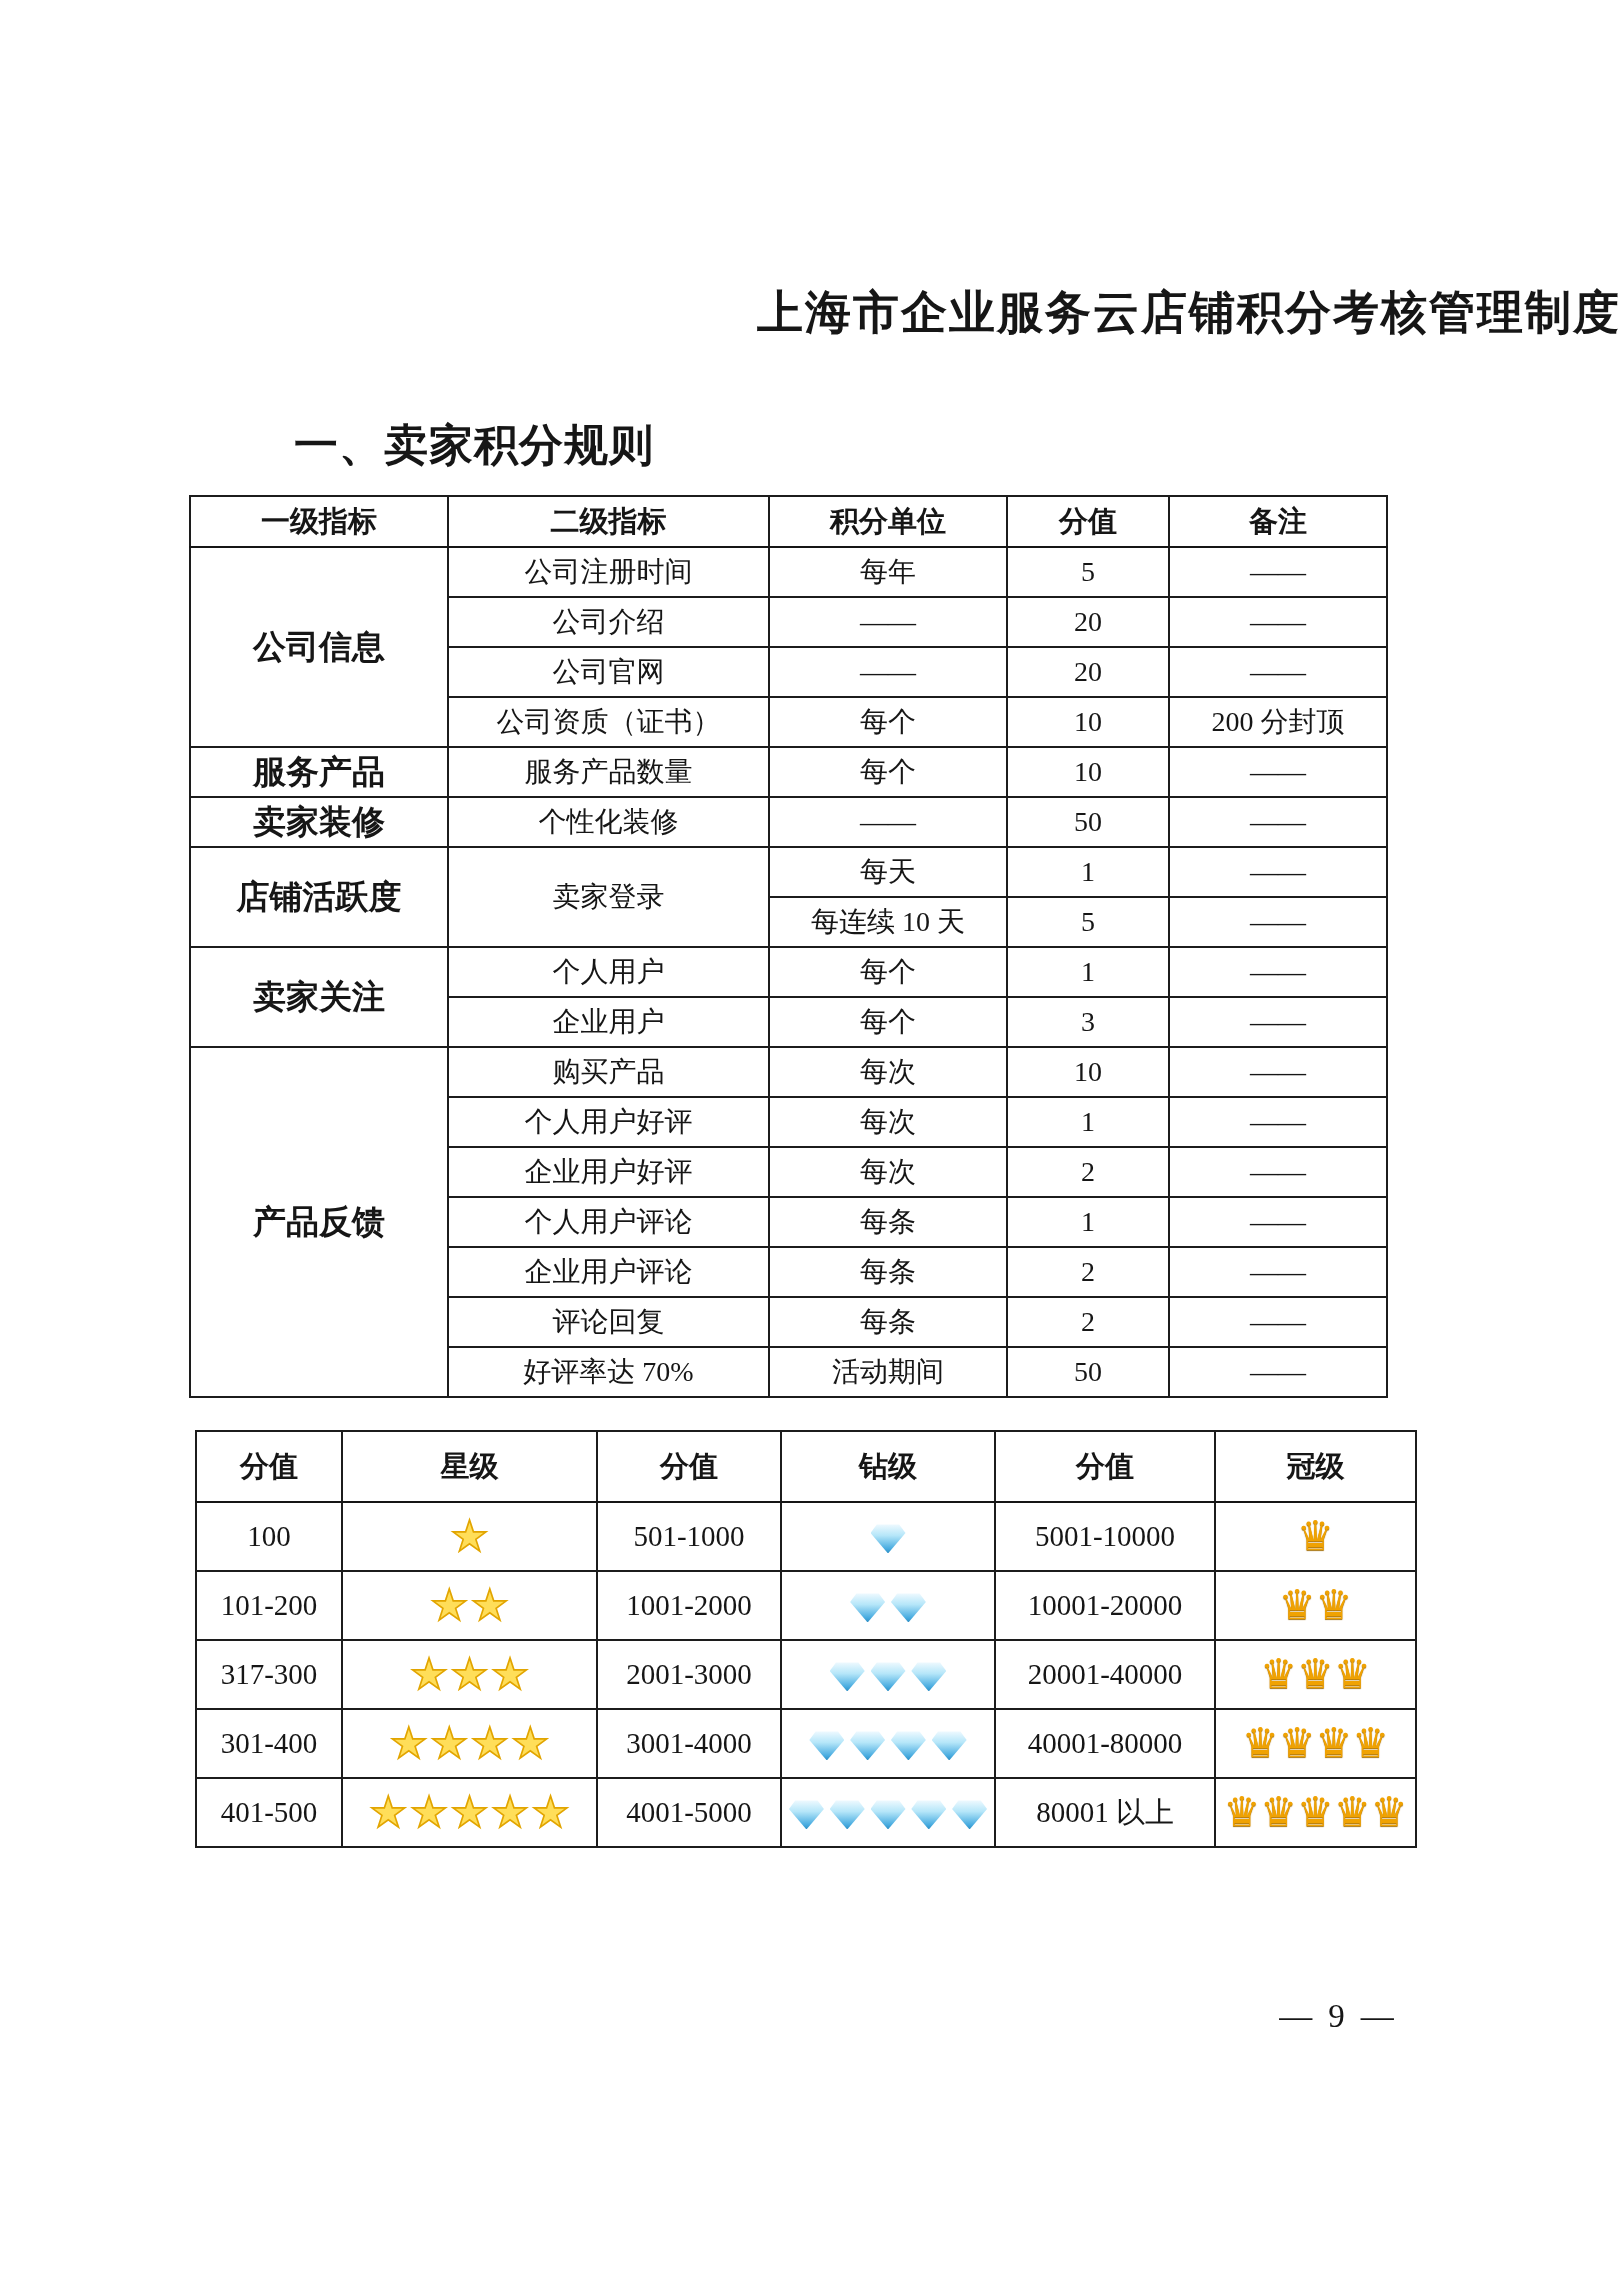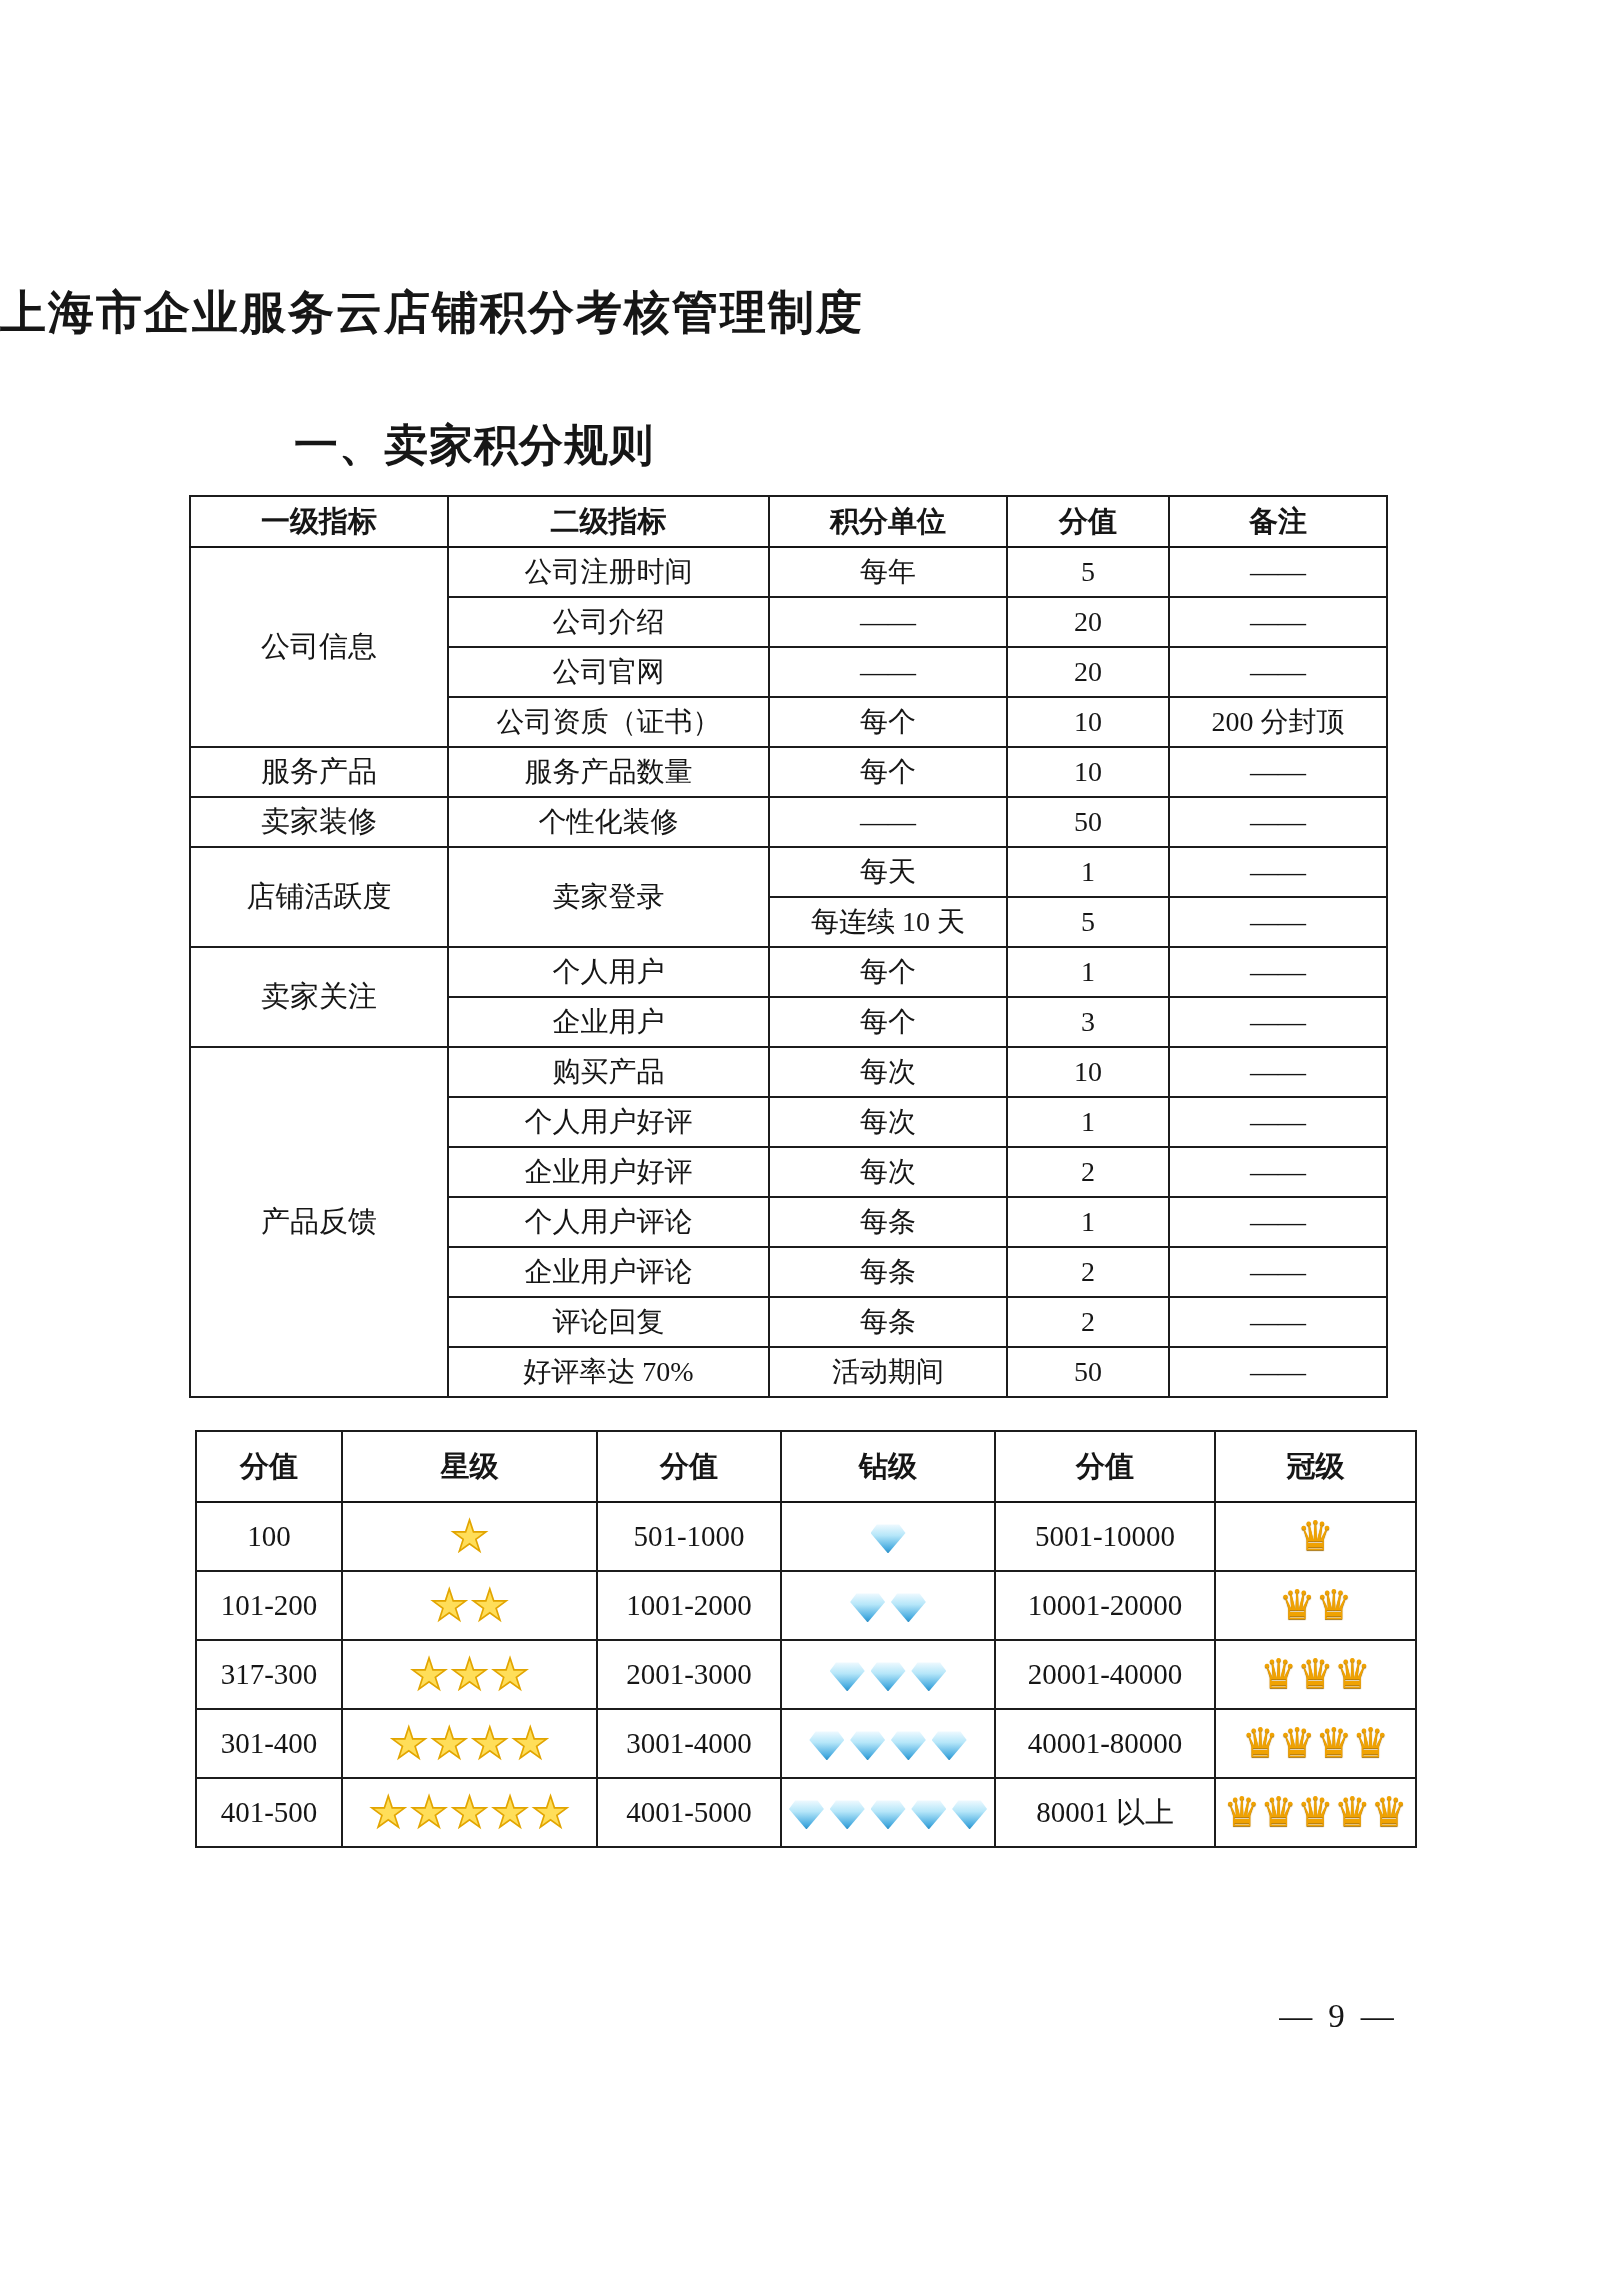--- a/index.html
+++ b/index.html
@@ -6,21 +6,21 @@
   .page{
     position:relative;
     width:1621px;height:2293px;
     background:#ffffff;
     font-family:"Liberation Serif", serif;
     color:#161616;
     overflow:hidden;
   }
   .doc-title{
     position:absolute;top:282px;left:0;width:1621px;
-    text-align:left;
+    text-align:right;
     font-family:"Liberation Serif", serif;
     font-weight:700;
     font-size:46px;
     letter-spacing:2px;
   }
   .sec-heading{
     position:absolute;left:294px;
     font-family:"Liberation Sans", sans-serif;
     font-weight:700;
     font-size:44px;
@@ -32,21 +32,21 @@
   table{border-collapse:collapse;table-layout:fixed;background:#fff;}
   .t1{position:absolute;top:495px;left:189px;width:1196px;border:2.9px solid #151515;}
   .t2{position:absolute;top:1430px;left:195px;width:1219px;border:2.9px solid #151515;}
   .t1 th,.t1 td,.t2 th,.t2 td{
     border:2px solid #1c1c1c;
     text-align:center;vertical-align:middle;
     padding:0;overflow:hidden;
   }
   .t1 th{height:49px;font-family:"Liberation Sans",sans-serif;font-weight:700;font-size:29px;border-bottom:2.9px solid #151515;}
   .t1 td{height:48px;font-size:28px;}
-  .t1 td.g{font-family:"Liberation Sans",sans-serif;font-weight:400;font-size:29px;}
+  .t1 td.g{font-family:"Liberation Sans",sans-serif;font-weight:700;font-size:33px;}
   .t1 td.gt{border-top:2.9px solid #151515;}
   .t2 th{height:69px;font-family:"Liberation Sans",sans-serif;font-weight:700;font-size:29px;border-bottom:2.9px solid #151515;}
   .t2 td{height:67px;font-size:29px;}
 
   .ic-star{
     font-family:"DejaVu Sans",sans-serif;font-size:43px;line-height:1;
     color:#FFDE59;-webkit-text-stroke:1.6px #E2A500;
     display:inline-block;margin:0 1px;vertical-align:middle;
   }
   .ic-crown{

